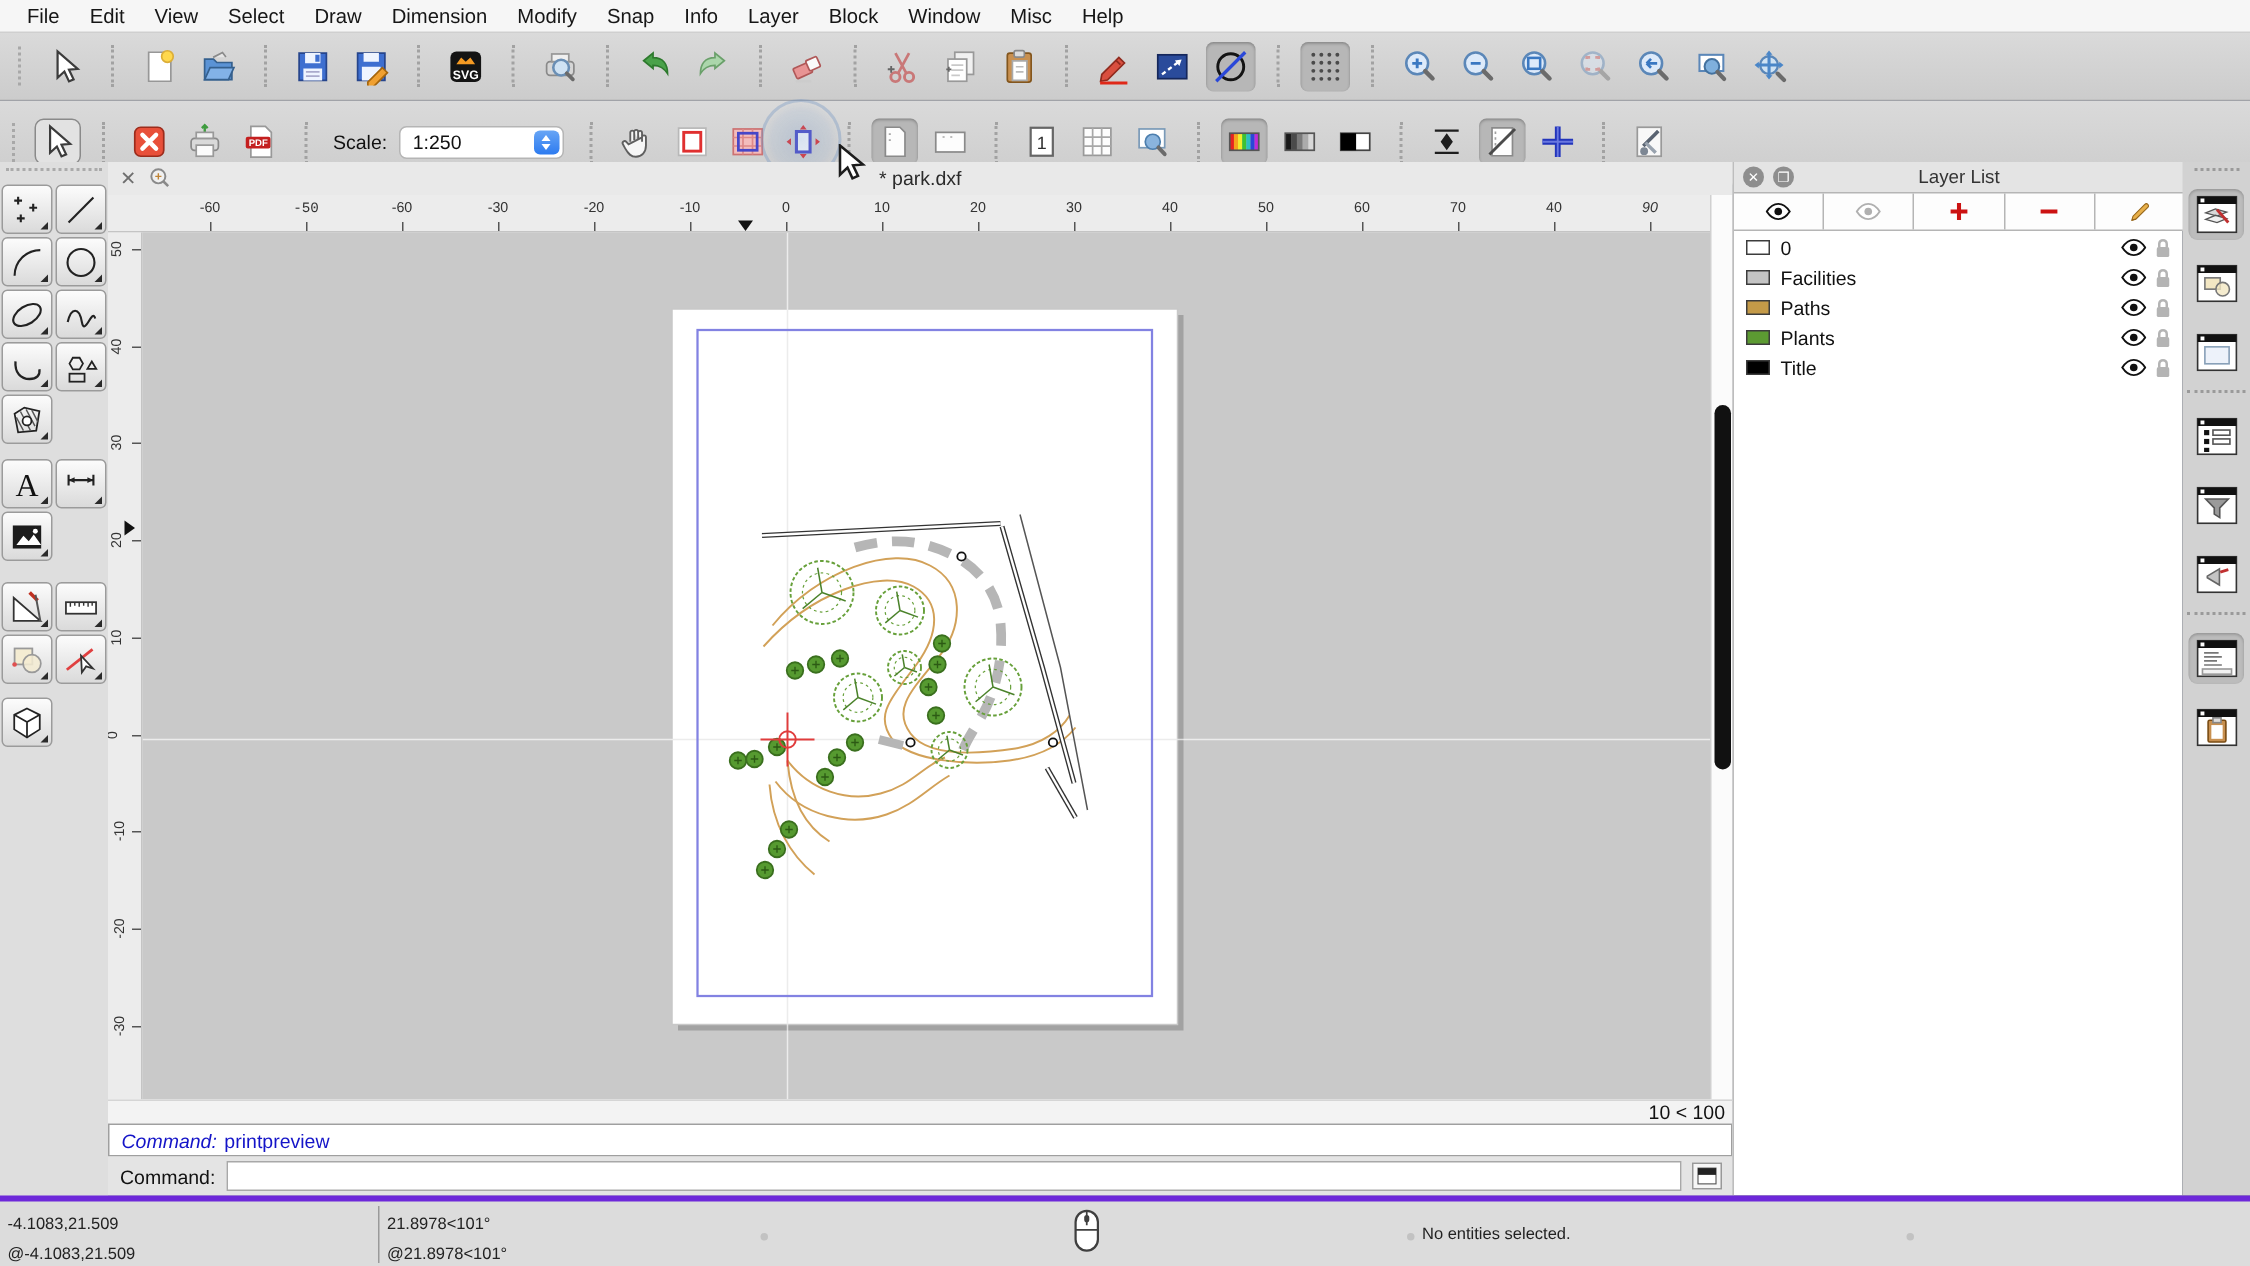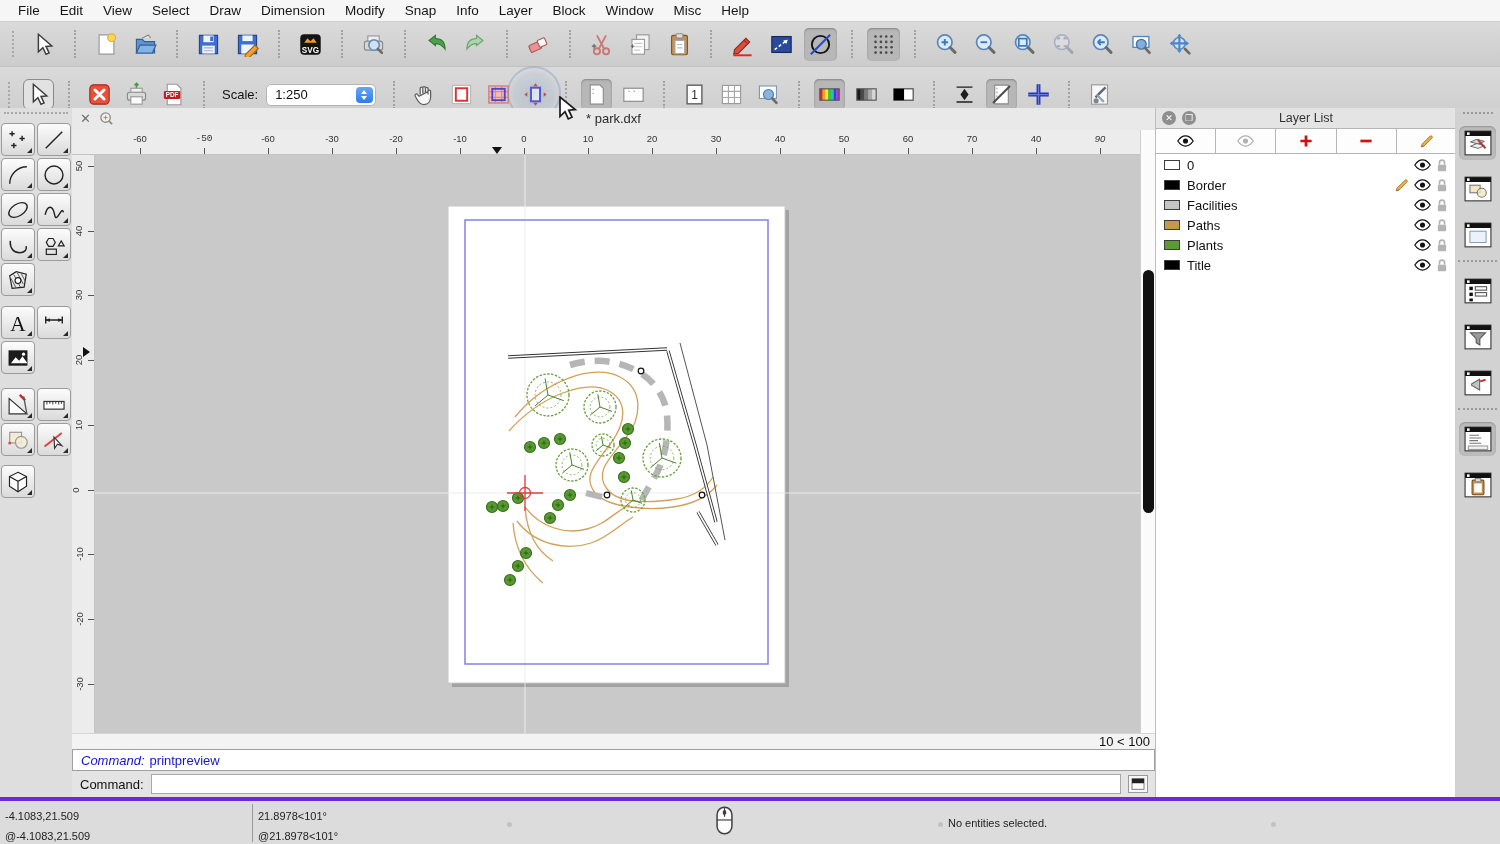--- a/index.html
+++ b/index.html
@@ -884,42 +884,20 @@
             </svg>
           </span>
           <span class="ic">
             <svg width="12" height="15" viewBox="0 0 14 18">
               <rect x="2" y="8" width="10" height="8" rx="1.5" fill="#b4b4b4"></rect>
               <path d="M4 8V5.5a3 3 0 016 0V8" fill="none" stroke="#b4b4b4" stroke-width="2"></path>
             </svg>
           </span>
         </div>
         <div class="layer-row">
-          <span class="layer-swatch" style="background: rgb(0, 0, 0);"></span>
-          <span class="layer-name">Border</span>
-          <span class="ic">
-            <svg width="15" height="15" viewBox="0 0 20 20">
-              <path d="M3 17l1-3.5L14.5 3a1.9 1.9 0 012.7 2.7L6.5 16.2z" fill="#e8b04a" stroke="#96661a" stroke-width="1"></path>
-              <path d="M3 17l3.5-1" stroke="#96661a"></path>
-            </svg>
-          </span>
-          <span class="ic">
-            <svg width="17" height="12" viewBox="0 0 20 14">
-              <path d="M1 7C4 2.4 7 1 10 1s6 1.4 9 6c-3 4.6-6 6-9 6S4 11.6 1 7z" fill="#fff" stroke="#111" stroke-width="1.5"></path>
-              <circle cx="10" cy="7" r="3" fill="#111"></circle>
-            </svg>
-          </span>
-          <span class="ic">
-            <svg width="12" height="15" viewBox="0 0 14 18">
-              <rect x="2" y="8" width="10" height="8" rx="1.5" fill="#b4b4b4"></rect>
-              <path d="M4 8V5.5a3 3 0 016 0V8" fill="none" stroke="#b4b4b4" stroke-width="2"></path>
-            </svg>
-          </span>
-        </div>
-        <div class="layer-row">
           <span class="layer-swatch" style="background: rgb(196, 196, 196);"></span>
           <span class="layer-name">Facilities</span>
           <span class="ic">
             <svg width="17" height="12" viewBox="0 0 20 14">
               <path d="M1 7C4 2.4 7 1 10 1s6 1.4 9 6c-3 4.6-6 6-9 6S4 11.6 1 7z" fill="#fff" stroke="#111" stroke-width="1.5"></path>
               <circle cx="10" cy="7" r="3" fill="#111"></circle>
             </svg>
           </span>
           <span class="ic">
             <svg width="12" height="15" viewBox="0 0 14 18">

